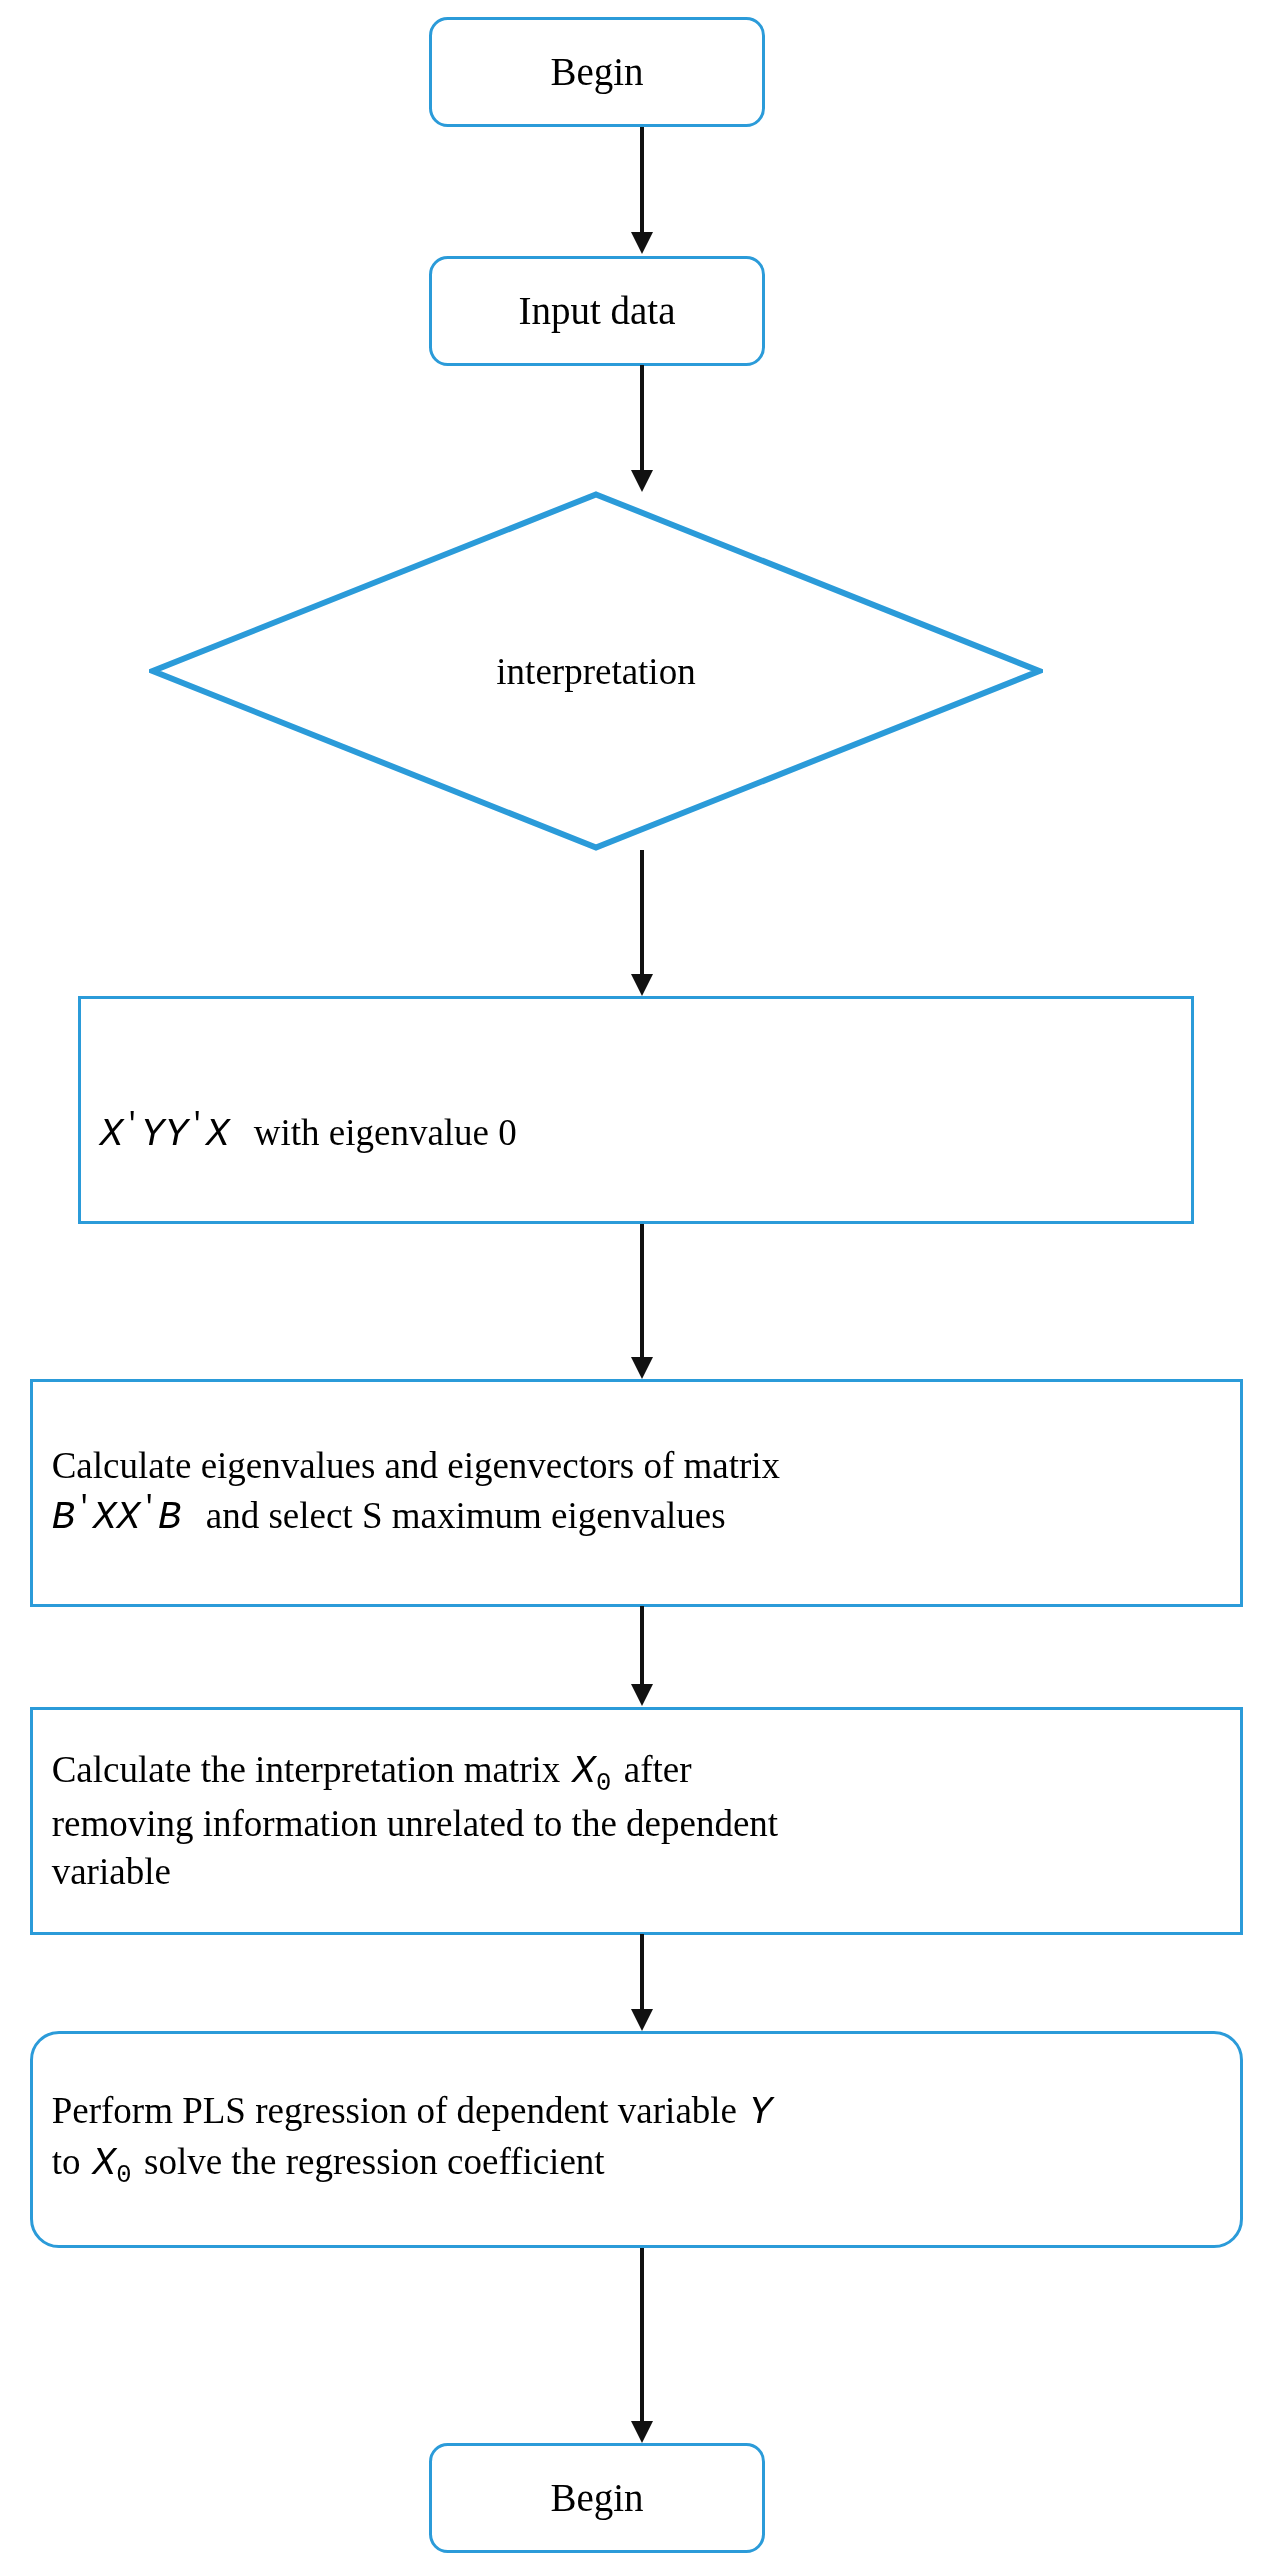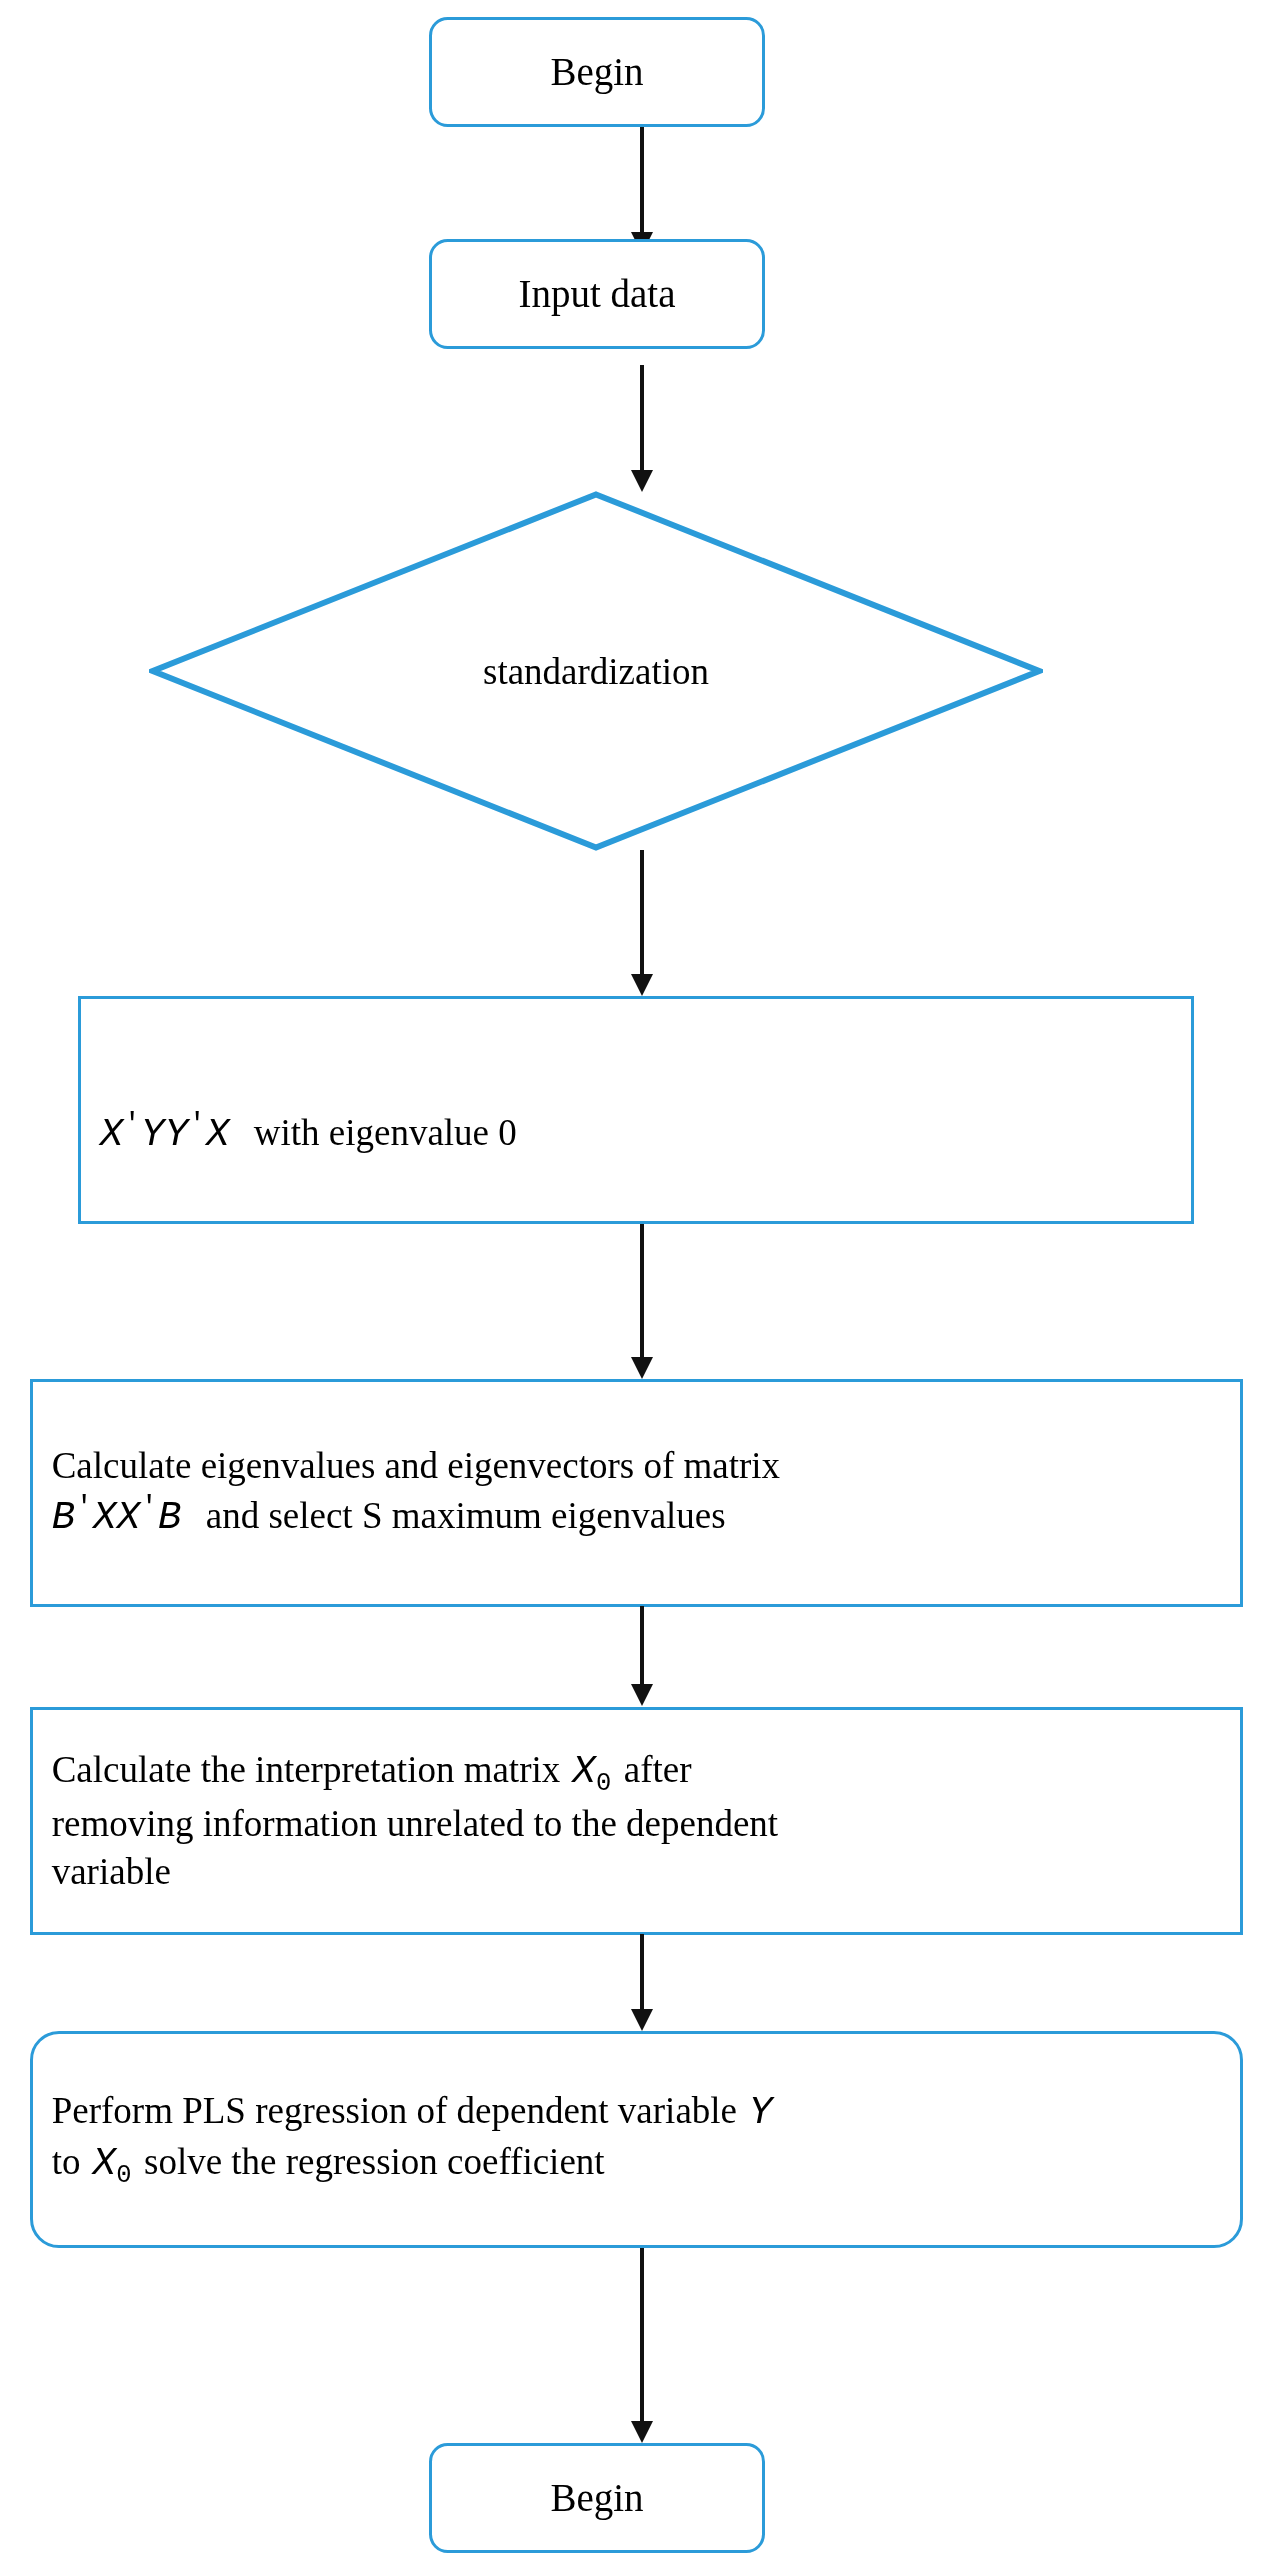--- a/index.html
+++ b/index.html
@@ -121,34 +121,34 @@
 
   <div class="node terminator" style="left:429px; top:17px; width:336px; height:110px;">
     <span class="node-text">Begin</span>
   </div>
 
   <div class="connector" style="left:631px; top:127px; width:22px; height:127px;">
     <div class="shaft" style="height:105px;"></div>
     <div class="head"></div>
   </div>
 
-  <div class="node terminator" style="left:429px; top:239px; width:336px; height:110px;justify-content:flex-end;">
+  <div class="node terminator" style="left:429px; top:256px; width:336px; height:110px;justify-content:flex-end;">
     <span class="node-text">Input data</span>
   </div>
 
   <div class="connector" style="left:631px; top:365px; width:22px; height:127px;">
     <div class="shaft" style="height:105px;"></div>
     <div class="head"></div>
   </div>
 
   <div class="decision" style="left:149px; top:491px; width:894px; height:360px;">
     <svg width="894" height="360" viewBox="0 0 1052 424" aria-hidden="true">
       <polygon points="526,4 1048,212 526,420 4,212" fill="#ffffff" stroke="#2b9bd9" stroke-width="7" stroke-linejoin="miter"></polygon>
     </svg>
-    <div class="decision-label">standardization</div>
+    <div class="decision-label">interpretation</div>
   </div>
 
   <div class="connector" style="left:631px; top:850px; width:22px; height:146px;">
     <div class="shaft" style="height:124px;"></div>
     <div class="head"></div>
   </div>
 
   <div class="node process" style="left:78px; top:996px; width:1116px; height:228px;">
     <span class="node-text">
       <br>

